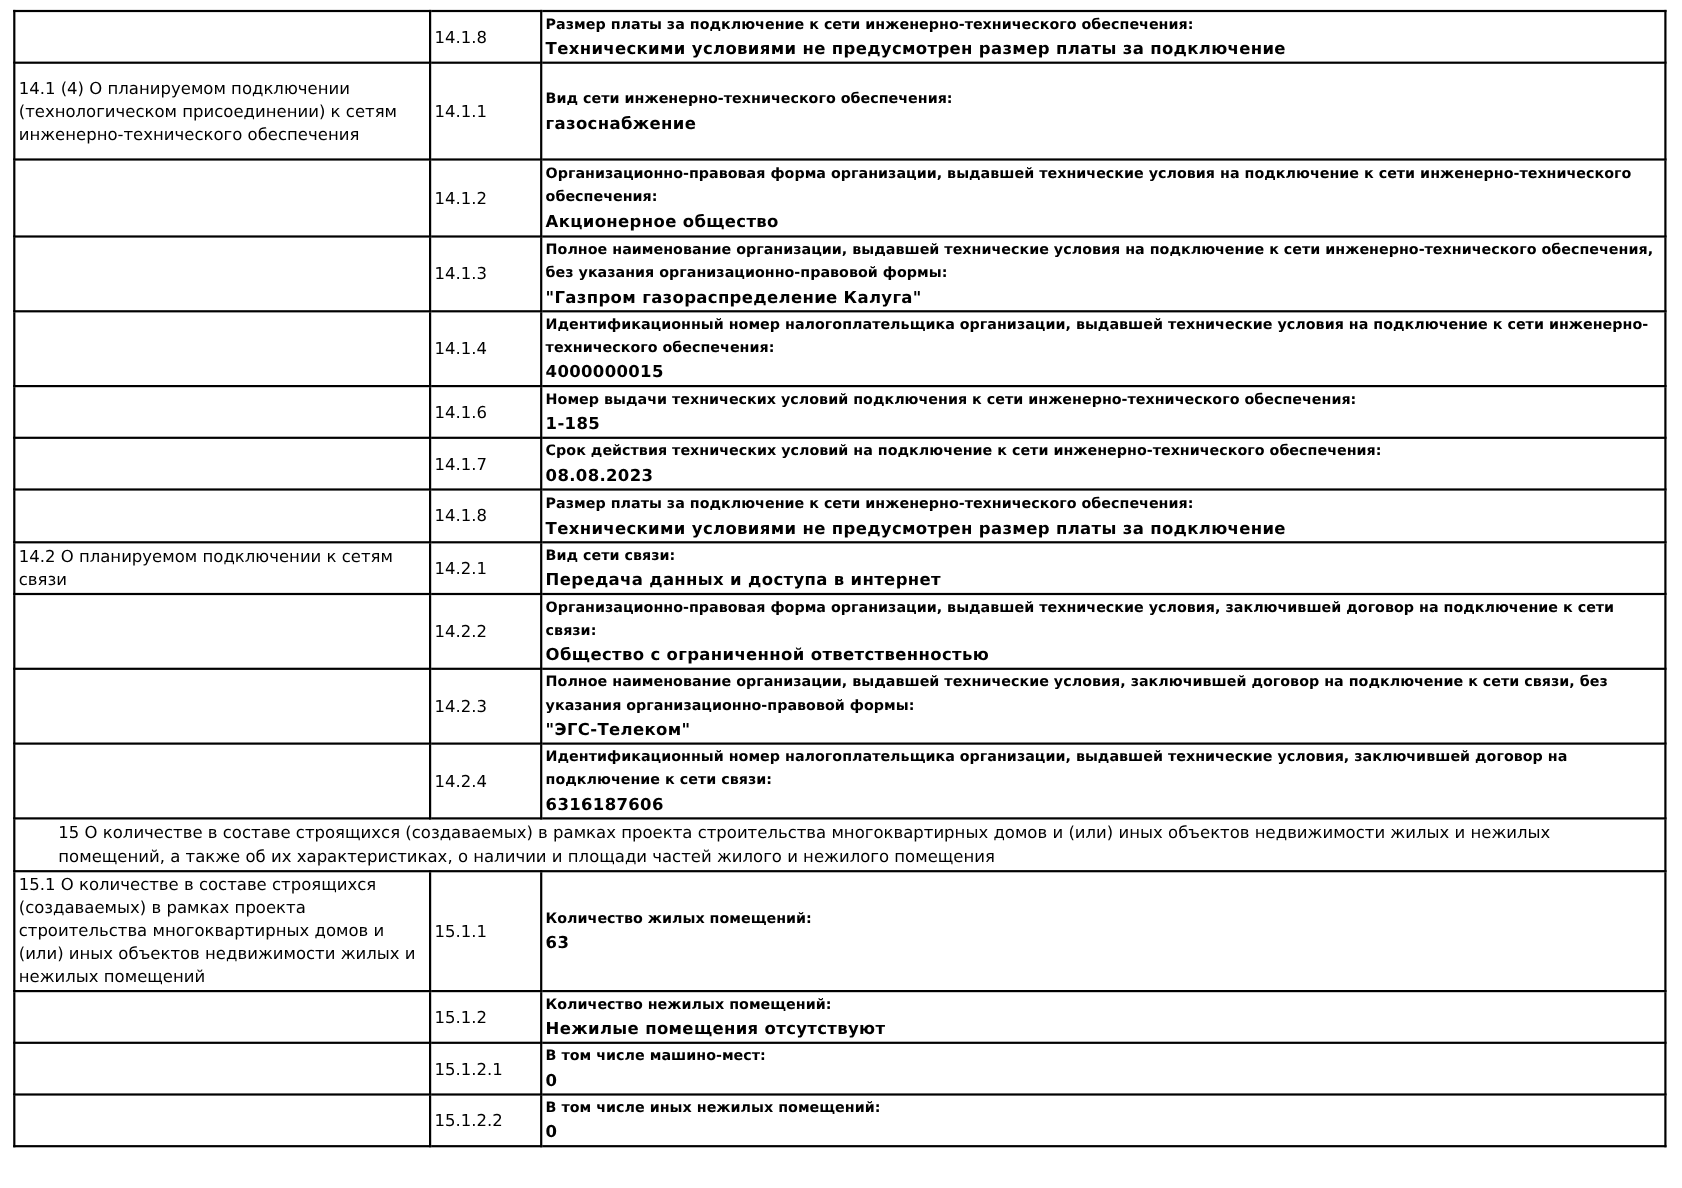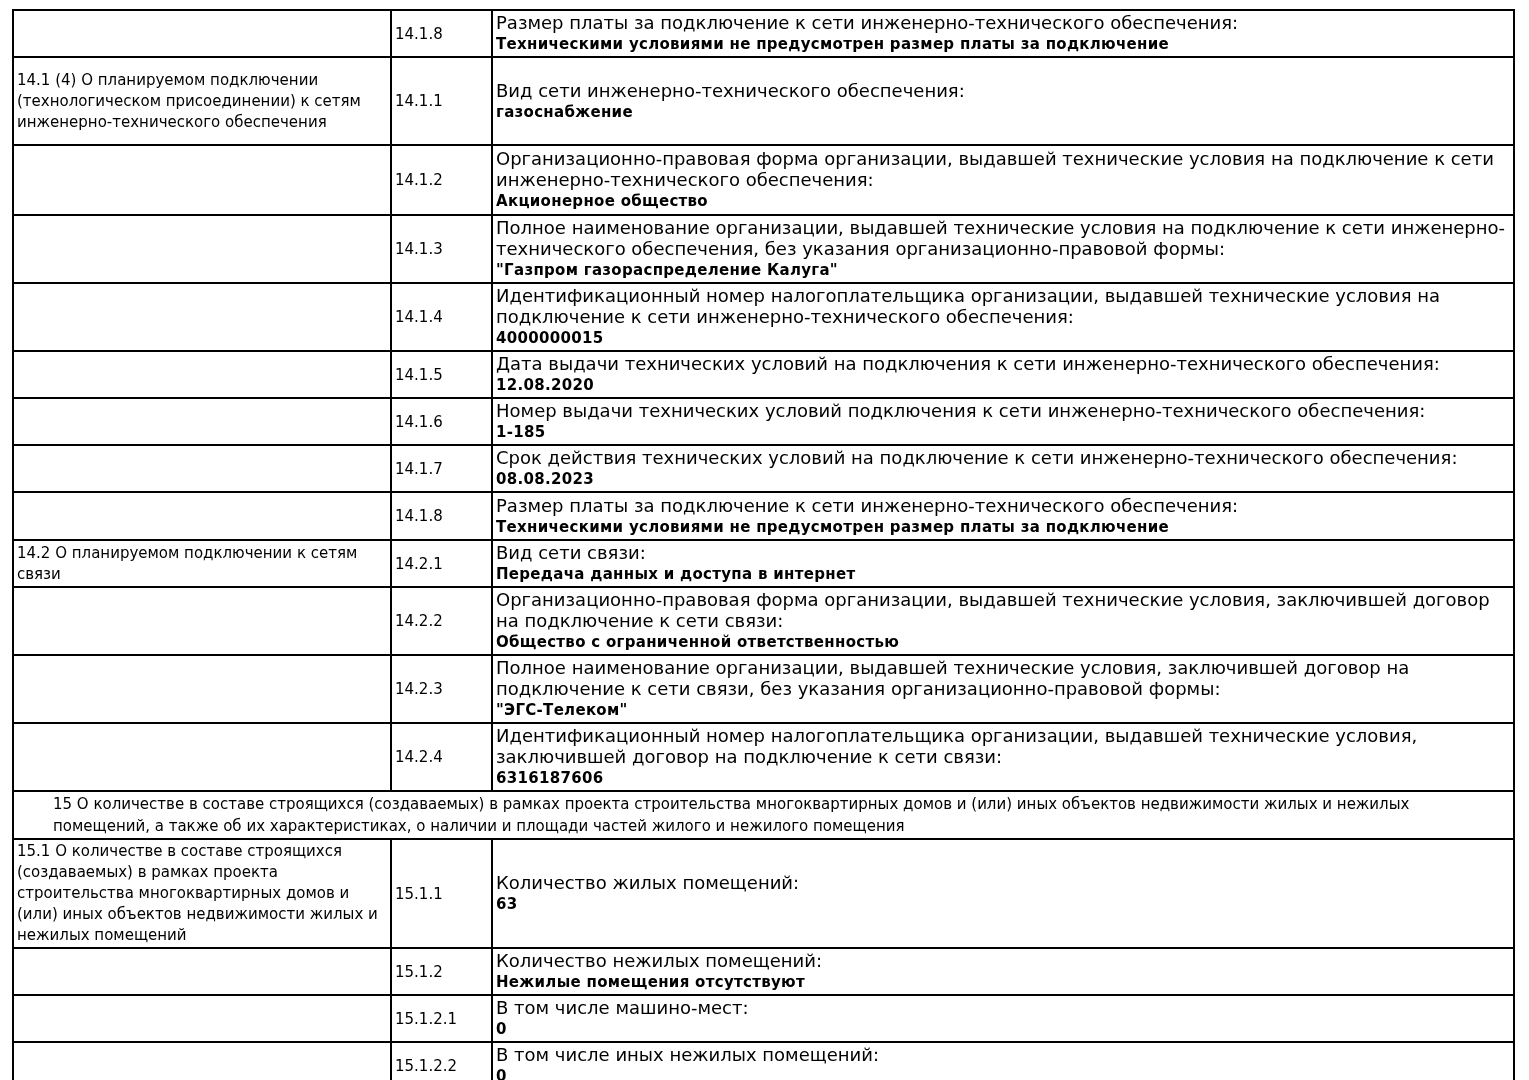--- a/index.html
+++ b/index.html
@@ -32,23 +32,23 @@
   td.num-cell {
     font-size: 15px;
     line-height: 20px;
   }
   td.span-cell {
     font-size: 15px;
     line-height: 22px;
     padding-left: 39px;
   }
   .row-label {
-    font-size: 18px;
+    font-size: 13px;
     line-height: 21px;
-    font-weight: normal;
+    font-weight: bold;
   }
   .row-value {
     font-size: 15px;
     line-height: 22px;
     font-weight: bold;
     letter-spacing: 0.3px;
   }
 </style>
 </head>
 <body>
@@ -91,28 +91,20 @@
           <div class="row-label">Полное наименование организации, выдавшей технические условия на подключение к сети инженерно-технического обеспечения, без указания организационно-правовой формы:</div>
           <div class="row-value">"Газпром газораспределение Калуга"</div>
         </td>
       </tr>
       <tr style="height: 68px;">
         <td class="section-cell"></td>
         <td class="num-cell">14.1.4</td>
         <td class="desc-cell">
           <div class="row-label">Идентификационный номер налогоплательщика организации, выдавшей технические условия на подключение к сети инженерно-технического обеспечения:</div>
           <div class="row-value">4000000015</div>
-        </td>
-      </tr>
-      <tr style="height: 46px;">
-        <td class="section-cell"></td>
-        <td class="num-cell">14.1.5</td>
-        <td class="desc-cell">
-          <div class="row-label">Дата выдачи технических условий на подключения к сети инженерно-технического обеспечения:</div>
-          <div class="row-value">12.08.2020</div>
         </td>
       </tr>
       <tr style="height: 41px;">
         <td class="section-cell"></td>
         <td class="num-cell">14.1.6</td>
         <td class="desc-cell">
           <div class="row-label">Номер выдачи технических условий подключения к сети инженерно-технического обеспечения:</div>
           <div class="row-value">1-185</div>
         </td>
       </tr>

